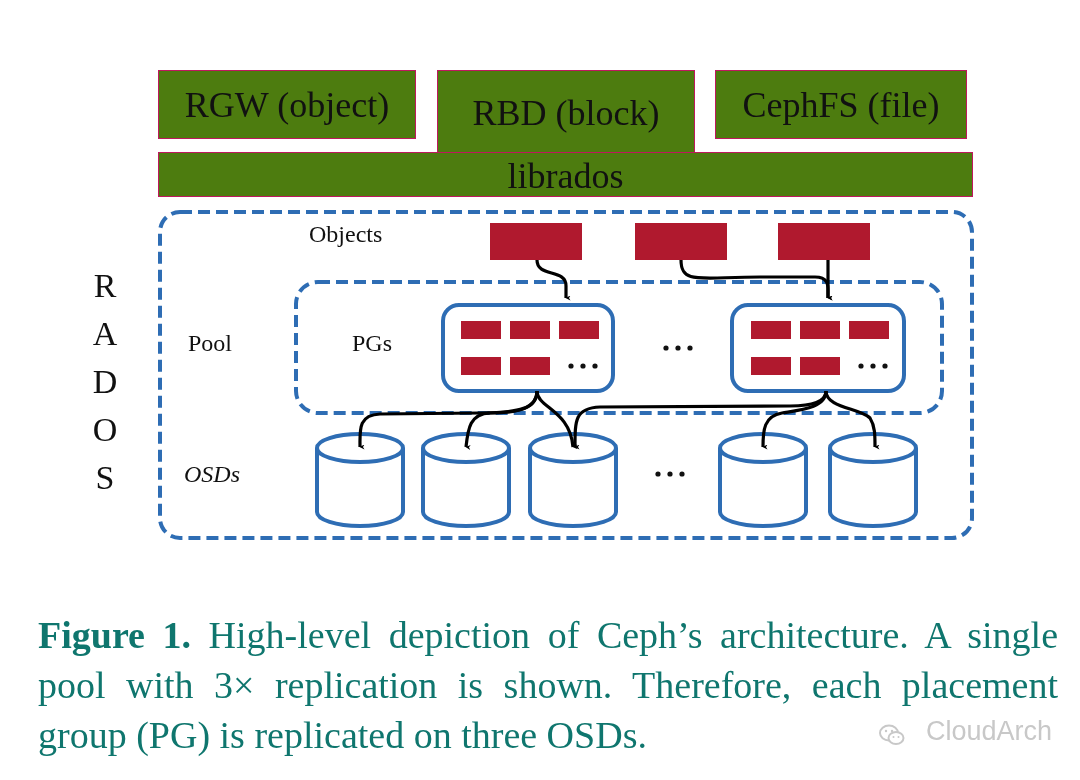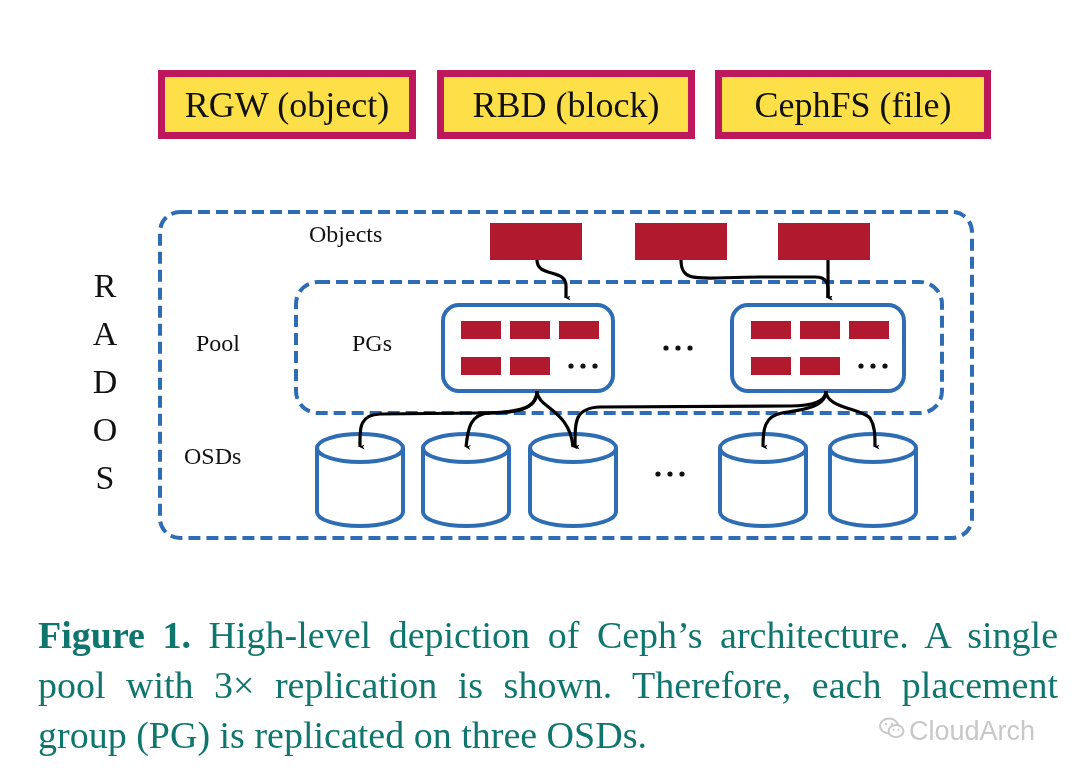--- a/index.html
+++ b/index.html
@@ -1,40 +1,43 @@
 <!DOCTYPE html>
 <html><head>
 <meta charset="utf-8">
 <style>
   html, body { margin: 0; padding: 0; background: #ffffff; }
   body { width: 1080px; height: 780px; position: relative; overflow: hidden; font-family: "Liberation Serif", "DejaVu Serif", serif; }
   #figure { position: absolute; left: 0; top: 0; width: 1080px; height: 580px; }
-  .box { position: absolute; box-sizing: border-box; border: 7px solid #be185d; background: #fde047; display: flex; align-items: center; justify-content: center; color: #111; font-size: 36px; line-height: 1; }
+  .box { position: absolute; box-sizing: border-box; border: 1px solid #be185d; background: #4d7c0f; display: flex; align-items: center; justify-content: center; color: #111; font-size: 36px; line-height: 1; }
   .lbl { position: absolute; color: #111; font-size: 24px; line-height: 1; }
   #rados-letters { position: absolute; left: 88px; top: 262px; width: 34px; display: flex; flex-direction: column; align-items: center; font-size: 34px; line-height: 48px; color: #111; }
   #caption { position: absolute; left: 38px; top: 610px; width: 1020px; font-size: 38px; line-height: 50px; color: #0f766e; text-align: justify; text-align-last: left; }
   #caption b { font-weight: bold; }
-  #watermark { position: absolute; left: 878px; top: 716px; font-family: "Liberation Sans", "DejaVu Sans", sans-serif; font-size: 27px; color: #c8c8c8; display: flex; align-items: flex-start; gap: 3px; }
+  #watermark { position: absolute; left: 878px; top: 716px; font-family: "Liberation Sans", "DejaVu Sans", sans-serif; font-size: 27px; color: #c8c8c8; display: flex; align-items: flex-end; gap: 20px; }
   #watermark .wm-icon { width: 28px; height: 24px; }
 </style>
 </head>
 <body>
 
 <div id="figure">
 
   <div class="box" style="left:158px;top:70px;width:258px;height:69px;">
     <span>RGW (object)</span>
   </div>
-  <div class="box" style="left:437px;top:70px;width:258px;height:69px;">
+  <div class="box" style="left:437px;top:70px;width:258px;height:85px;">
     <span>RBD (block)</span>
   </div>
-  <div class="box" style="left:715px;top:70px;width:276px;height:69px;">
+  <div class="box" style="left:715px;top:70px;width:252px;height:69px;">
     <span>CephFS (file)</span>
   </div>
 
+  <div class="box" style="left:158px;top:152px;width:815px;height:45px;">
+    <span style="margin-top:2px;">librados</span>
+  </div>
 
   <svg width="1080" height="580" style="position:absolute;left:0;top:0;" xmlns="http://www.w3.org/2000/svg">
     <defs>
       <marker id="ah" viewBox="0 0 10 10" refX="5" refY="9" markerWidth="5" markerHeight="6" orient="auto-start-reverse" markerUnits="userSpaceOnUse">
         <path d="M0,0 L5,10 L10,0 L5,3 Z" fill="#000"></path>
       </marker>
     </defs>
 
     <rect x="160" y="212" width="812" height="326" rx="20" ry="20" fill="none" stroke="#2e6db4" stroke-width="4" stroke-dasharray="12 6"></rect>
 
@@ -120,23 +123,23 @@
 
   <div id="rados-letters">
     <span>R</span>
     <span>A</span>
     <span>D</span>
     <span>O</span>
     <span>S</span>
   </div>
 
   <span class="lbl" style="left:309px;top:222px;">Objects</span>
-  <span class="lbl" style="left:188px;top:331px;margin-left:8px;">Pool</span>
+  <span class="lbl" style="left:188px;top:331px;">Pool</span>
   <span class="lbl" style="left:352px;top:331px;">PGs</span>
-  <span class="lbl" style="left:184px;top:444px;">OSDs</span>
+  <span class="lbl" style="left:184px;top:462px;font-style:italic;">OSDs</span>
 </div>
 
 <div id="caption"><b>Figure 1.</b><span> High-level depiction of Ceph’s architecture. A single pool with 3× replication is shown. Therefore, each placement group (PG) is replicated on three OSDs.</span></div>
 
 <div id="watermark">
   <svg class="wm-icon" viewBox="0 0 28 24" xmlns="http://www.w3.org/2000/svg">
     <ellipse cx="11" cy="10" rx="9" ry="7.5" fill="none" stroke="#c8c8c8" stroke-width="2"></ellipse>
     <ellipse cx="18" cy="15" rx="7.5" ry="6" fill="#fff" stroke="#c8c8c8" stroke-width="2"></ellipse>
     <circle cx="8" cy="8" r="1.2" fill="#c8c8c8"></circle>
       <circle cx="14" cy="8" r="1.2" fill="#c8c8c8"></circle>

